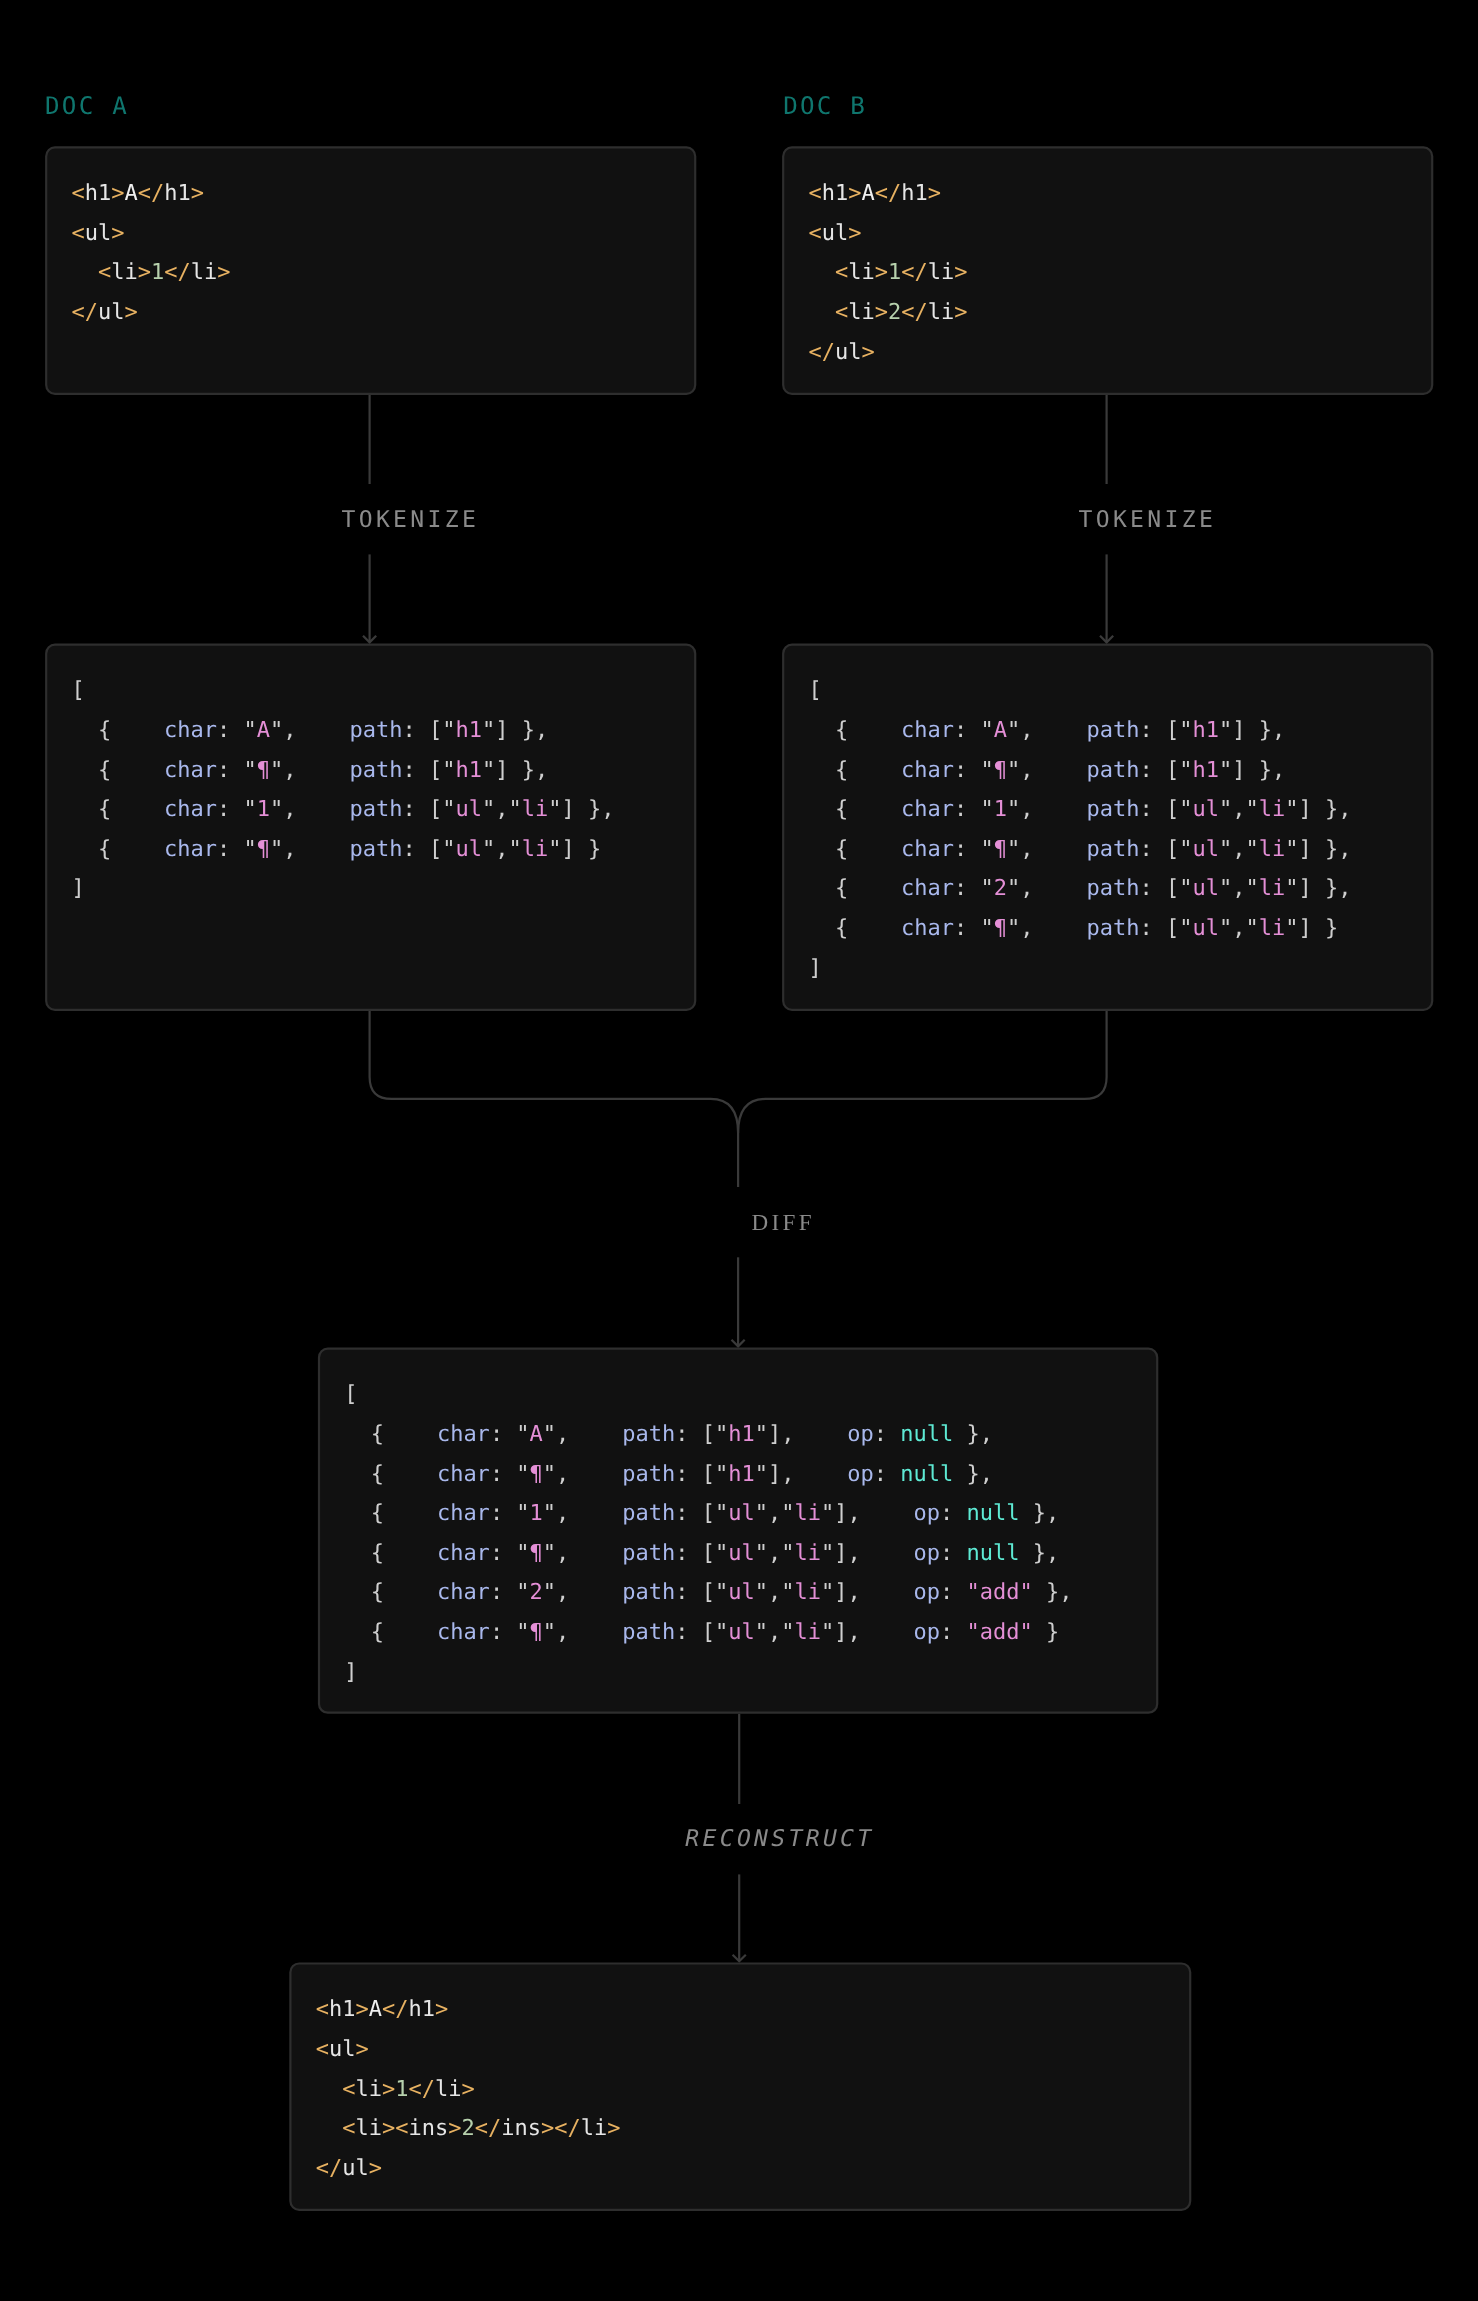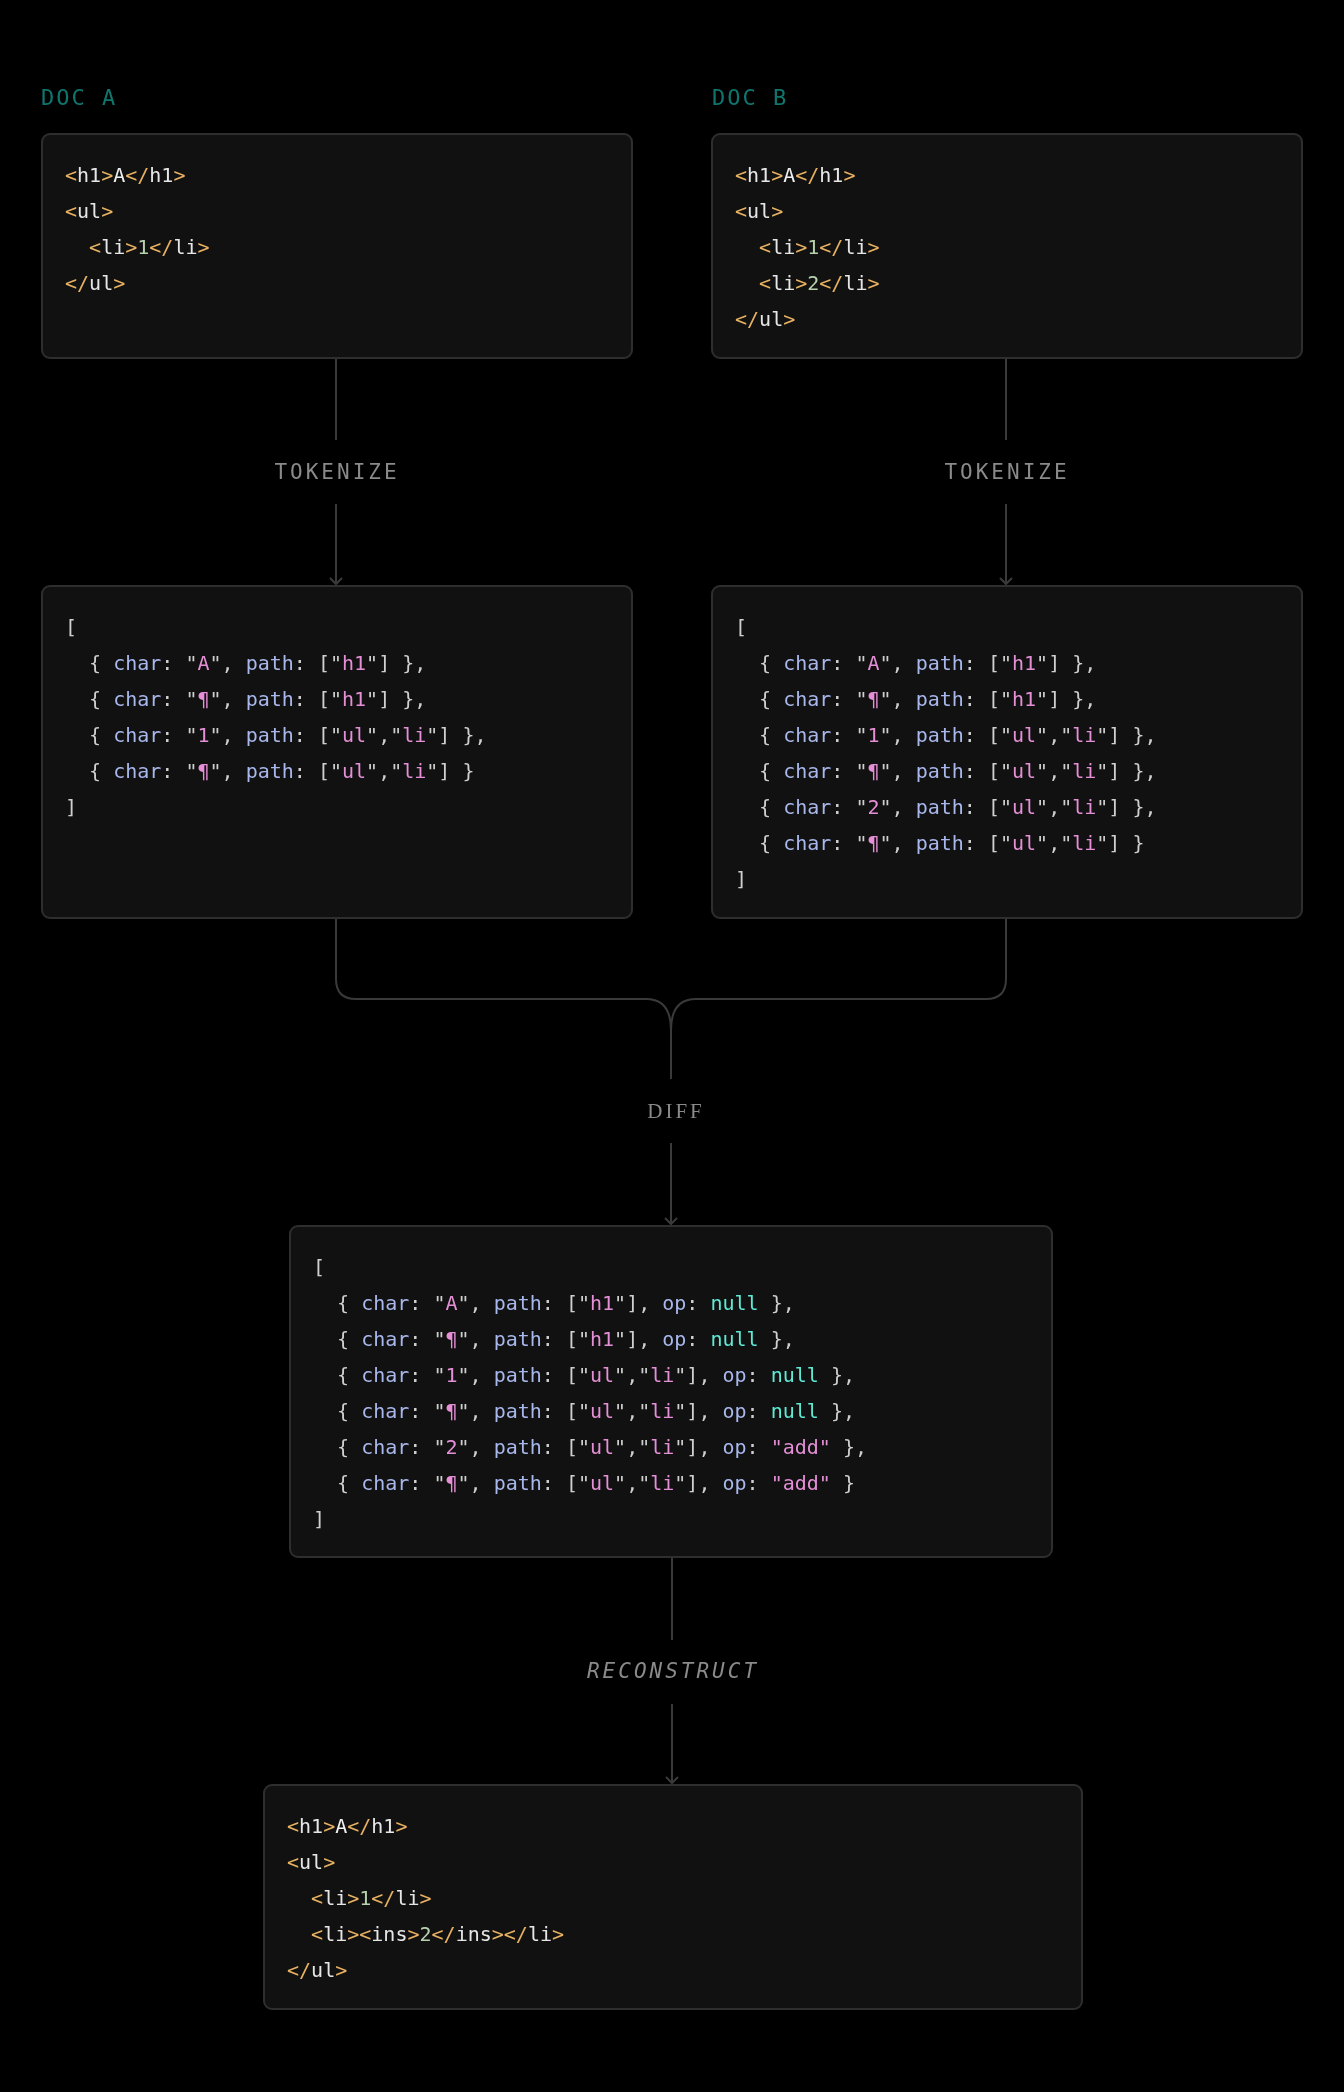--- a/index.html
+++ b/index.html
@@ -1,31 +1,31 @@
 <!DOCTYPE html>
 <html><head>
 <meta charset="utf-8">
 <style>
   html, body { margin:0; padding:0; background:#000; }
   body { width:1344px; height:2092px; position:relative; overflow:hidden;
          font-family:"DejaVu Sans Mono","Liberation Mono",monospace; }
   .label { position:absolute; color:#0f766e; font-size:22px; letter-spacing:2px;
            font-family:"DejaVu Sans Mono","Liberation Mono",monospace; line-height:26px; }
   .step-label { position:absolute; color:#8a8a8a; font-size:21px; letter-spacing:3px;
-           transform:translateX(-50%); white-space:nowrap; line-height:26px; }
+           transform:translateX(-50%); white-space:nowrap; line-height:26px;margin-left:36px; }
   .box { position:absolute; background:#111111; border:2px solid #2e2e2e; border-radius:9px;
          box-sizing:border-box; padding:22px 22px; }
   .code { font-size:20px; line-height:36px; white-space:pre; color:#dcdcdc; margin:0;
           font-family:"DejaVu Sans Mono","Liberation Mono",monospace; }
   .line { display:block; height:36px; }
   .t-br { color:#e8b262; }
   .t-tag { color:#e6e6e6; }
   .t-text { color:#f0f0f0; }
   .t-num { color:#b7d1ad; }
-  .t-key { color:#a9b8ec; }
+  .t-key { color:#a9b8ec;margin-left:36px; }
   .t-str { color:#e48fd6; }
   .t-null { color:#5eead4; }
   .t-pun { color:#cfcfcf; }
   svg.wires { position:absolute; left:0; top:0; }
 </style>
 </head>
 <body>
 
 <svg class="wires" width="1344" height="2092">
   <g fill="none" stroke="#3a3a3a" stroke-width="2">

